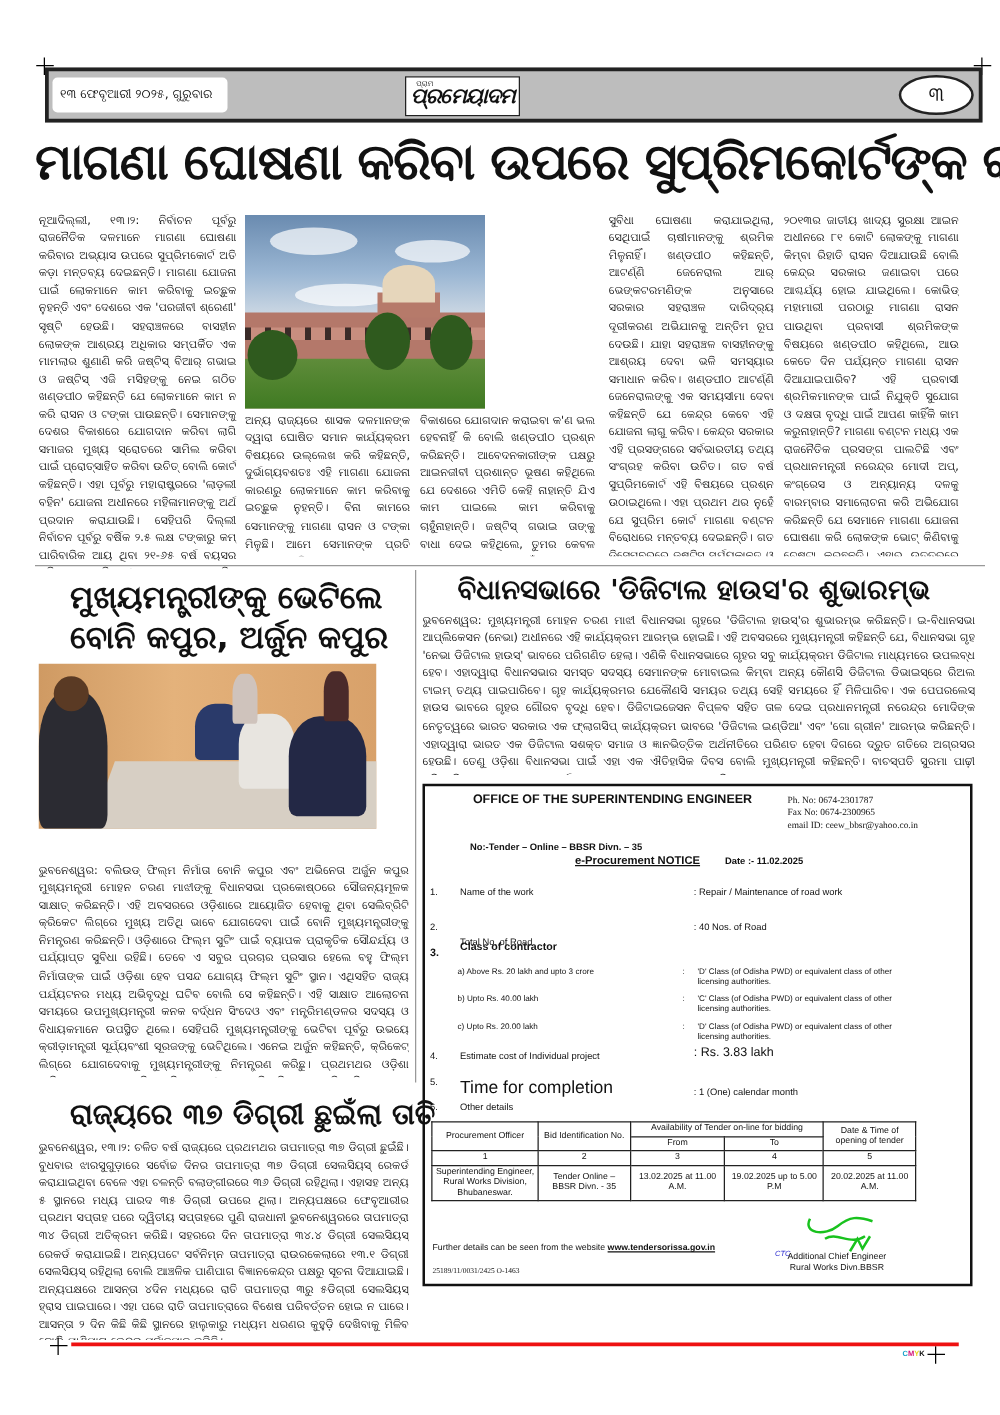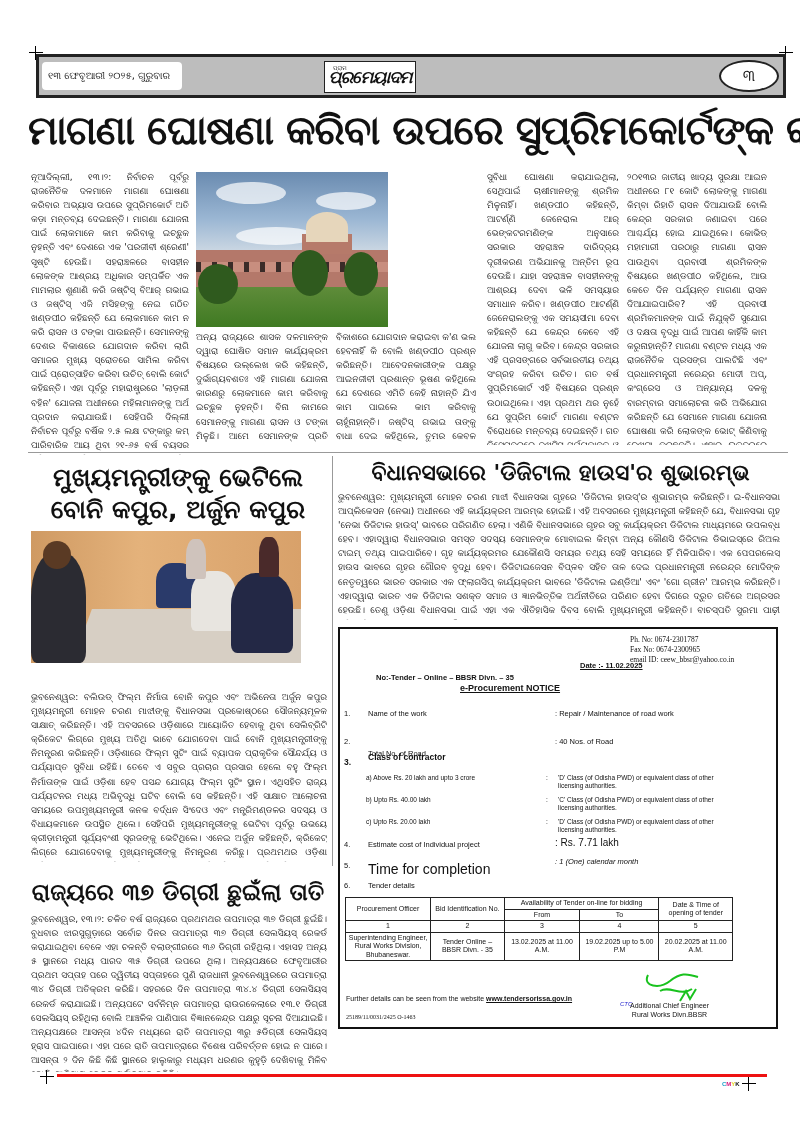--- a/index.html
+++ b/index.html
@@ -23,21 +23,21 @@
 
   .photo-court { position: absolute; left: 196px; top: 172px; width: 192px; height: 155px; overflow: hidden; background: linear-gradient(180deg,#6a8bb0 0%,#9ab6d3 30%,#d4dde6 55%,#c9bca8 60%); }
   .court-sky-cloud { position: absolute; border-radius: 50%; background: rgba(255,255,255,.7); }
   .court-building { position: absolute; left: 0; top: 78px; width: 192px; height: 38px; background: #b4786a; }
   .court-windows { position: absolute; left: 0; top: 90px; width: 192px; height: 10px; background: repeating-linear-gradient(90deg,#3a2b28 0 5px,#c88e7f 5px 16px); }
   .court-dome { position: absolute; left: 110px; top: 40px; width: 42px; height: 30px; background: #e6d6bb; border-radius: 50% 50% 0 0; }
   .court-drum { position: absolute; left: 106px; top: 62px; width: 50px; height: 20px; background: #b67a6a; }
   .court-lawn { position: absolute; left: 0; top: 115px; width: 192px; height: 40px; background: linear-gradient(180deg,#5f8c3a,#3f7a22); }
   .court-tree { position: absolute; border-radius: 50%; background: #2f5a1e; }
 
-  .sub-head { position: absolute; font-weight: bold; text-align: center; white-space: nowrap; }
+  .sub-head { position: absolute; font-weight: bold; white-space: nowrap; margin-left: 28px; }
   .head-cm { left: 28px; top: 462px; width: 300px; font-size: 25px; line-height: 32px; }
   .head-da { left: 338px; top: 458px; width: 445px; font-size: 22px; line-height: 30px; }
   .head-tp { left: 28px; top: 876px; width: 300px; font-size: 23px; line-height: 32px; }
 
   .photo-cm { position: absolute; left: 31px; top: 531px; width: 270px; height: 132px; overflow: hidden; background: linear-gradient(90deg,#cf9a63,#e4b27b 40%,#d8a16a); }
   .cm-table { position: absolute; left: 50px; top: 78px; width: 230px; height: 60px; background: #d7cfc4; transform: skewX(-20deg); }
   .cm-person { position: absolute; border-radius: 40% 40% 10% 10%; }
 
   .divider-v { position: absolute; width: 1px; background: #999; }
   .divider-h { position: absolute; height: 1px; background: #999; }
@@ -131,28 +131,29 @@
 <div class="col" style="left:31px;top:690px;width:296px;height:172px;">ଭୁବନେଶ୍ୱର: ବଲିଉଡ୍ ଫିଲ୍ମ ନିର୍ମାତା ବୋନି କପୁର ଏବଂ ଅଭିନେତା ଅର୍ଜୁନ କପୁର ମୁଖ୍ୟମନ୍ତ୍ରୀ ମୋହନ ଚରଣ ମାଝୀଙ୍କୁ ବିଧାନସଭା ପ୍ରକୋଷ୍ଠରେ ସୌଜନ୍ୟମୂଳକ ସାକ୍ଷାତ୍ କରିଛନ୍ତି। ଏହି ଅବସରରେ ଓଡ଼ିଶାରେ ଆୟୋଜିତ ହେବାକୁ ଥିବା ସେଲିବ୍ରିଟି କ୍ରିକେଟ ଲିଗ୍‌ରେ ମୁଖ୍ୟ ଅତିଥି ଭାବେ ଯୋଗଦେବା ପାଇଁ ବୋନି ମୁଖ୍ୟମନ୍ତ୍ରୀଙ୍କୁ ନିମନ୍ତ୍ରଣ କରିଛନ୍ତି। ଓଡ଼ିଶାରେ ଫିଲ୍ମ ସୁଟିଂ ପାଇଁ ବ୍ୟାପକ ପ୍ରାକୃତିକ ସୌନ୍ଦର୍ଯ୍ୟ ଓ ପର୍ଯ୍ୟାପ୍ତ ସୁବିଧା ରହିଛି। ତେବେ ଏ ସବୁର ପ୍ରଚାର ପ୍ରସାର ହେଲେ ବହୁ ଫିଲ୍ମ ନିର୍ମାତାଙ୍କ ପାଇଁ ଓଡ଼ିଶା ହେବ ପସନ୍ଦ ଯୋଗ୍ୟ ଫିଲ୍ମ ସୁଟିଂ ସ୍ଥାନ। ଏଥିସହିତ ରାଜ୍ୟ ପର୍ଯ୍ୟଟନର ମଧ୍ୟ ଅଭିବୃଦ୍ଧି ଘଟିବ ବୋଲି ସେ କହିଛନ୍ତି। ଏହି ସାକ୍ଷାତ ଆଲୋଚନା ସମୟରେ ଉପମୁଖ୍ୟମନ୍ତ୍ରୀ କନକ ବର୍ଦ୍ଧନ ସିଂଦେଓ ଏବଂ ମନ୍ତ୍ରିମଣ୍ଡଳର ସଦସ୍ୟ ଓ ବିଧାୟକମାନେ ଉପସ୍ଥିତ ଥିଲେ। ସେହିପରି ମୁଖ୍ୟମନ୍ତ୍ରୀଙ୍କୁ ଭେଟିବା ପୂର୍ବରୁ ଉଭୟେ କ୍ରୀଡ଼ାମନ୍ତ୍ରୀ ସୂର୍ଯ୍ୟବଂଶୀ ସୂରଜଙ୍କୁ ଭେଟିଥିଲେ। ଏନେଇ ଅର୍ଜୁନ କହିଛନ୍ତି, କ୍ରିକେଟ୍ ଲିଗ୍‌ରେ ଯୋଗଦେବାକୁ ମୁଖ୍ୟମନ୍ତ୍ରୀଙ୍କୁ ନିମନ୍ତ୍ରଣ କରିଛୁ। ପ୍ରଥମଥର ଓଡ଼ିଶା ଆସିଥିବାବେଳେ ବହୁତ ଖୁସି ଲାଗୁଛି, ଖୁବ୍ ସୁନ୍ଦର ଅନୁଭୂତି ରହିଥିବା ସେ କହିଛନ୍ତି।</div>
 
 <h2 class="sub-head head-da">ବିଧାନସଭାରେ 'ଡିଜିଟାଲ ହାଉସ'ର ଶୁଭାରମ୍ଭ</h2>
 <div class="col" style="left:338px;top:490px;width:442px;height:130px;">ଭୁବନେଶ୍ୱର: ମୁଖ୍ୟମନ୍ତ୍ରୀ ମୋହନ ଚରଣ ମାଝୀ ବିଧାନସଭା ଗୃହରେ 'ଡିଜିଟାଲ ହାଉସ୍'ର ଶୁଭାରମ୍ଭ କରିଛନ୍ତି। ଇ-ବିଧାନସଭା ଆପ୍ଲିକେସନ (ନେଭା) ଅଧୀନରେ ଏହି କାର୍ଯ୍ୟକ୍ରମ ଆରମ୍ଭ ହୋଇଛି। ଏହି ଅବସରରେ ମୁଖ୍ୟମନ୍ତ୍ରୀ କହିଛନ୍ତି ଯେ, ବିଧାନସଭା ଗୃହ 'ନେଭା ଡିଜିଟାଲ ହାଉସ୍' ଭାବରେ ପରିଗଣିତ ହେଲା। ଏଣିକି ବିଧାନସଭାରେ ଗୃହର ସବୁ କାର୍ଯ୍ୟକ୍ରମ ଡିଜିଟାଲ ମାଧ୍ୟମରେ ଉପଲବ୍ଧ ହେବ। ଏହାଦ୍ୱାରା ବିଧାନସଭାର ସମସ୍ତ ସଦସ୍ୟ ସେମାନଙ୍କ ମୋବାଇଲ କିମ୍ବା ଅନ୍ୟ କୌଣସି ଡିଜିଟାଲ ଡିଭାଇସ୍‌ରେ ରିଅଲ ଟାଇମ୍ ତଥ୍ୟ ପାଇପାରିବେ। ଗୃହ କାର୍ଯ୍ୟକ୍ରମର ଯେକୌଣସି ସମୟର ତଥ୍ୟ ସେହି ସମୟରେ ହିଁ ମିଳିପାରିବ। ଏକ ପେପରଲେସ୍ ହାଉସ ଭାବରେ ଗୃହର ଗୌରବ ବୃଦ୍ଧି ହେବ। ଡିଜିଟାଇଜେସନ ବିପ୍ଳବ ସହିତ ତାଳ ଦେଇ ପ୍ରଧାନମନ୍ତ୍ରୀ ନରେନ୍ଦ୍ର ମୋଦିଙ୍କ ନେତୃତ୍ୱରେ ଭାରତ ସରକାର ଏକ ଫ୍ଲାଗସିପ୍ କାର୍ଯ୍ୟକ୍ରମ ଭାବରେ 'ଡିଜିଟାଲ ଇଣ୍ଡିଆ' ଏବଂ 'ଗୋ ଗ୍ରୀନ' ଆରମ୍ଭ କରିଛନ୍ତି। ଏହାଦ୍ୱାରା ଭାରତ ଏକ ଡିଜିଟାଲ ସଶକ୍ତ ସମାଜ ଓ ଜ୍ଞାନଭିତ୍ତିକ ଅର୍ଥନୀତିରେ ପରିଣତ ହେବା ଦିଗରେ ଦ୍ରୁତ ଗତିରେ ଅଗ୍ରସର ହେଉଛି। ତେଣୁ ଓଡ଼ିଶା ବିଧାନସଭା ପାଇଁ ଏହା ଏକ ଐତିହାସିକ ଦିବସ ବୋଲି ମୁଖ୍ୟମନ୍ତ୍ରୀ କହିଛନ୍ତି। ବାଚସ୍ପତି ସୁରମା ପାଢ଼ୀ କହିଛନ୍ତି, ଏହାଦ୍ୱାରା ସମସ୍ତ କାର୍ଯ୍ୟ ପେପରଲେସ୍ ଓ ଶୀଘ୍ର ହୋଇପାରିବ।</div>
 
 <h2 class="sub-head head-tp">ରାଜ୍ୟରେ ୩୭ ଡିଗ୍ରୀ ଛୁଇଁଲା ତାତି</h2>
 <div class="col" style="left:31px;top:912px;width:296px;height:160px;">ଭୁବନେଶ୍ୱର, ୧୩।୨: ଚଳିତ ବର୍ଷ ରାଜ୍ୟରେ ପ୍ରଥମଥର ତାପମାତ୍ରା ୩୭ ଡିଗ୍ରୀ ଛୁଇଁଛି। ବୁଧବାର ଝାରସୁଗୁଡ଼ାରେ ସର୍ବୋଚ୍ଚ ଦିନର ତାପମାତ୍ରା ୩୭ ଡିଗ୍ରୀ ସେଲସିୟସ୍ ରେକର୍ଡ କରାଯାଇଥିବା ବେଳେ ଏହା ଚଳନ୍ତି ବଲାଙ୍ଗୀରରେ ୩୬ ଡିଗ୍ରୀ ରହିଥିଲା। ଏହାସହ ଅନ୍ୟ ୫ ସ୍ଥାନରେ ମଧ୍ୟ ପାରଦ ୩୫ ଡିଗ୍ରୀ ଉପରେ ଥିଲା। ଅନ୍ୟପକ୍ଷରେ ଫେବୃଆରୀର ପ୍ରଥମ ସପ୍ତାହ ପରେ ଦ୍ୱିତୀୟ ସପ୍ତାହରେ ପୁଣି ରାଜଧାନୀ ଭୁବନେଶ୍ୱରରେ ତାପମାତ୍ରା ୩୪ ଡିଗ୍ରୀ ଅତିକ୍ରମ କରିଛି। ସହରରେ ଦିନ ତାପମାତ୍ରା ୩୪.୪ ଡିଗ୍ରୀ ସେଲସିୟସ୍ ରେକର୍ଡ କରାଯାଇଛି। ଅନ୍ୟପଟେ ସର୍ବନିମ୍ନ ତାପମାତ୍ରା ରାଉରକେଲାରେ ୧୩.୧ ଡିଗ୍ରୀ ସେଲସିୟସ୍ ରହିଥିଲା ବୋଲି ଆଞ୍ଚଳିକ ପାଣିପାଗ ବିଜ୍ଞାନକେନ୍ଦ୍ର ପକ୍ଷରୁ ସୂଚନା ଦିଆଯାଇଛି। ଅନ୍ୟପକ୍ଷରେ ଆସନ୍ତା ୪ଦିନ ମଧ୍ୟରେ ରାତି ତାପମାତ୍ରା ୩ରୁ ୫ଡିଗ୍ରୀ ସେଲସିୟସ୍ ହ୍ରାସ ପାଇପାରେ। ଏହା ପରେ ରାତି ତାପମାତ୍ରାରେ ବିଶେଷ ପରିବର୍ତ୍ତନ ହୋଇ ନ ପାରେ। ଆସନ୍ତା ୨ ଦିନ କିଛି କିଛି ସ୍ଥାନରେ ହାଲୁକାରୁ ମଧ୍ୟମ ଧରଣର କୁହୁଡ଼ି ଦେଖିବାକୁ ମିଳିବ ବୋଲି ପାଣିପାଗ କେନ୍ଦ୍ର ପୂର୍ବାନୁମାନ କରିଛି।</div>
 
 <div class="tender">
   <div class="t-gov">
+    <div>OFFICE OF THE SUPERINTENDING ENGINEER</div>
   </div>
   <div class="t-contact">
     <div>Ph. No: 0674-2301787</div>
     <div>Fax No: 0674-2300965</div>
     <div>email ID: ceew_bbsr@yahoo.co.in</div>
   </div>
   <div class="t-row t-bold" style="left:4px;top:44px;margin-left:32px;">No:-Tender – Online – BBSR Divn. – 35</div>
-  <div class="t-row t-bold" style="left:240px;top:32px;text-decoration:underline;">Date :- 11.02.2025</div>
+  <div class="t-row t-bold" style="left:240px;top:55px;">Date :- 11.02.2025</div>
   <div class="t-title">e-Procurement NOTICE</div>
 
   <span class="t-num" style="top:80px;">1.</span>
   <span class="t-lbl" style="top:80px;">Name of the work</span>
   <span class="t-val" style="top:80px;">: Repair / Maintenance of road work</span>
 
   <span class="t-num" style="top:108px;">2.</span>
   <span class="t-lbl" style="top:108px;margin-top:12px;">Total No. of Road</span>
   <span class="t-val" style="top:108px;">: 40 Nos. of Road</span>
 
@@ -161,28 +162,28 @@
 
   <span class="t-sub" style="top:145px;">a) Above Rs. 20 lakh and upto 3 crore</span>
   <span class="t-class" style="top:145px;"><span class="colon">:</span><span>'D' Class (of Odisha PWD) or equivalent class of other licensing authorities.</span></span>
   <span class="t-sub" style="top:167px;">b) Upto Rs. 40.00 lakh</span>
   <span class="t-class" style="top:167px;"><span class="colon">:</span><span>'C' Class (of Odisha PWD) or equivalent class of other licensing authorities.</span></span>
   <span class="t-sub" style="top:189px;">c) Upto Rs. 20.00 lakh</span>
   <span class="t-class" style="top:189px;"><span class="colon">:</span><span>'D' Class (of Odisha PWD) or equivalent class of other licensing authorities.</span></span>
 
   <span class="t-num" style="top:211px;">4.</span>
   <span class="t-lbl" style="top:211px;">Estimate cost of Individual project</span>
-  <span class="t-val" style="top:208px;font-size:10px;">:   Rs. 7.71 lakh</span>
+  <span class="t-val" style="top:208px;font-size:10px;">:   Rs. 3.83 lakh</span>
 
   <span class="t-num" style="top:232px;">5.</span>
   <span class="t-lbl" style="top:232px;font-size:14px;">Time for completion</span>
-  <span class="t-val" style="top:228px;font-style:italic;">:   1 (One) calendar month</span>
+  <span class="t-val" style="top:240px;">:   1 (One) calendar month</span>
 
   <span class="t-num" style="top:252px;">6.</span>
-  <span class="t-lbl" style="top:252px;">Tender details</span>
+  <span class="t-lbl" style="top:252px;">Other details</span>
 
   <table class="t-table">
     <tbody>
         <tr>
       <th rowspan="2" style="width:22%;">Procurement Officer</th>
       <th rowspan="2" style="width:19%;">Bid Identification No.</th>
       <th colspan="2">Availability of Tender on-line for bidding</th>
       <th rowspan="2" style="width:19%;">Date &amp; Time of opening of tender</th>
     </tr>
     <tr>

